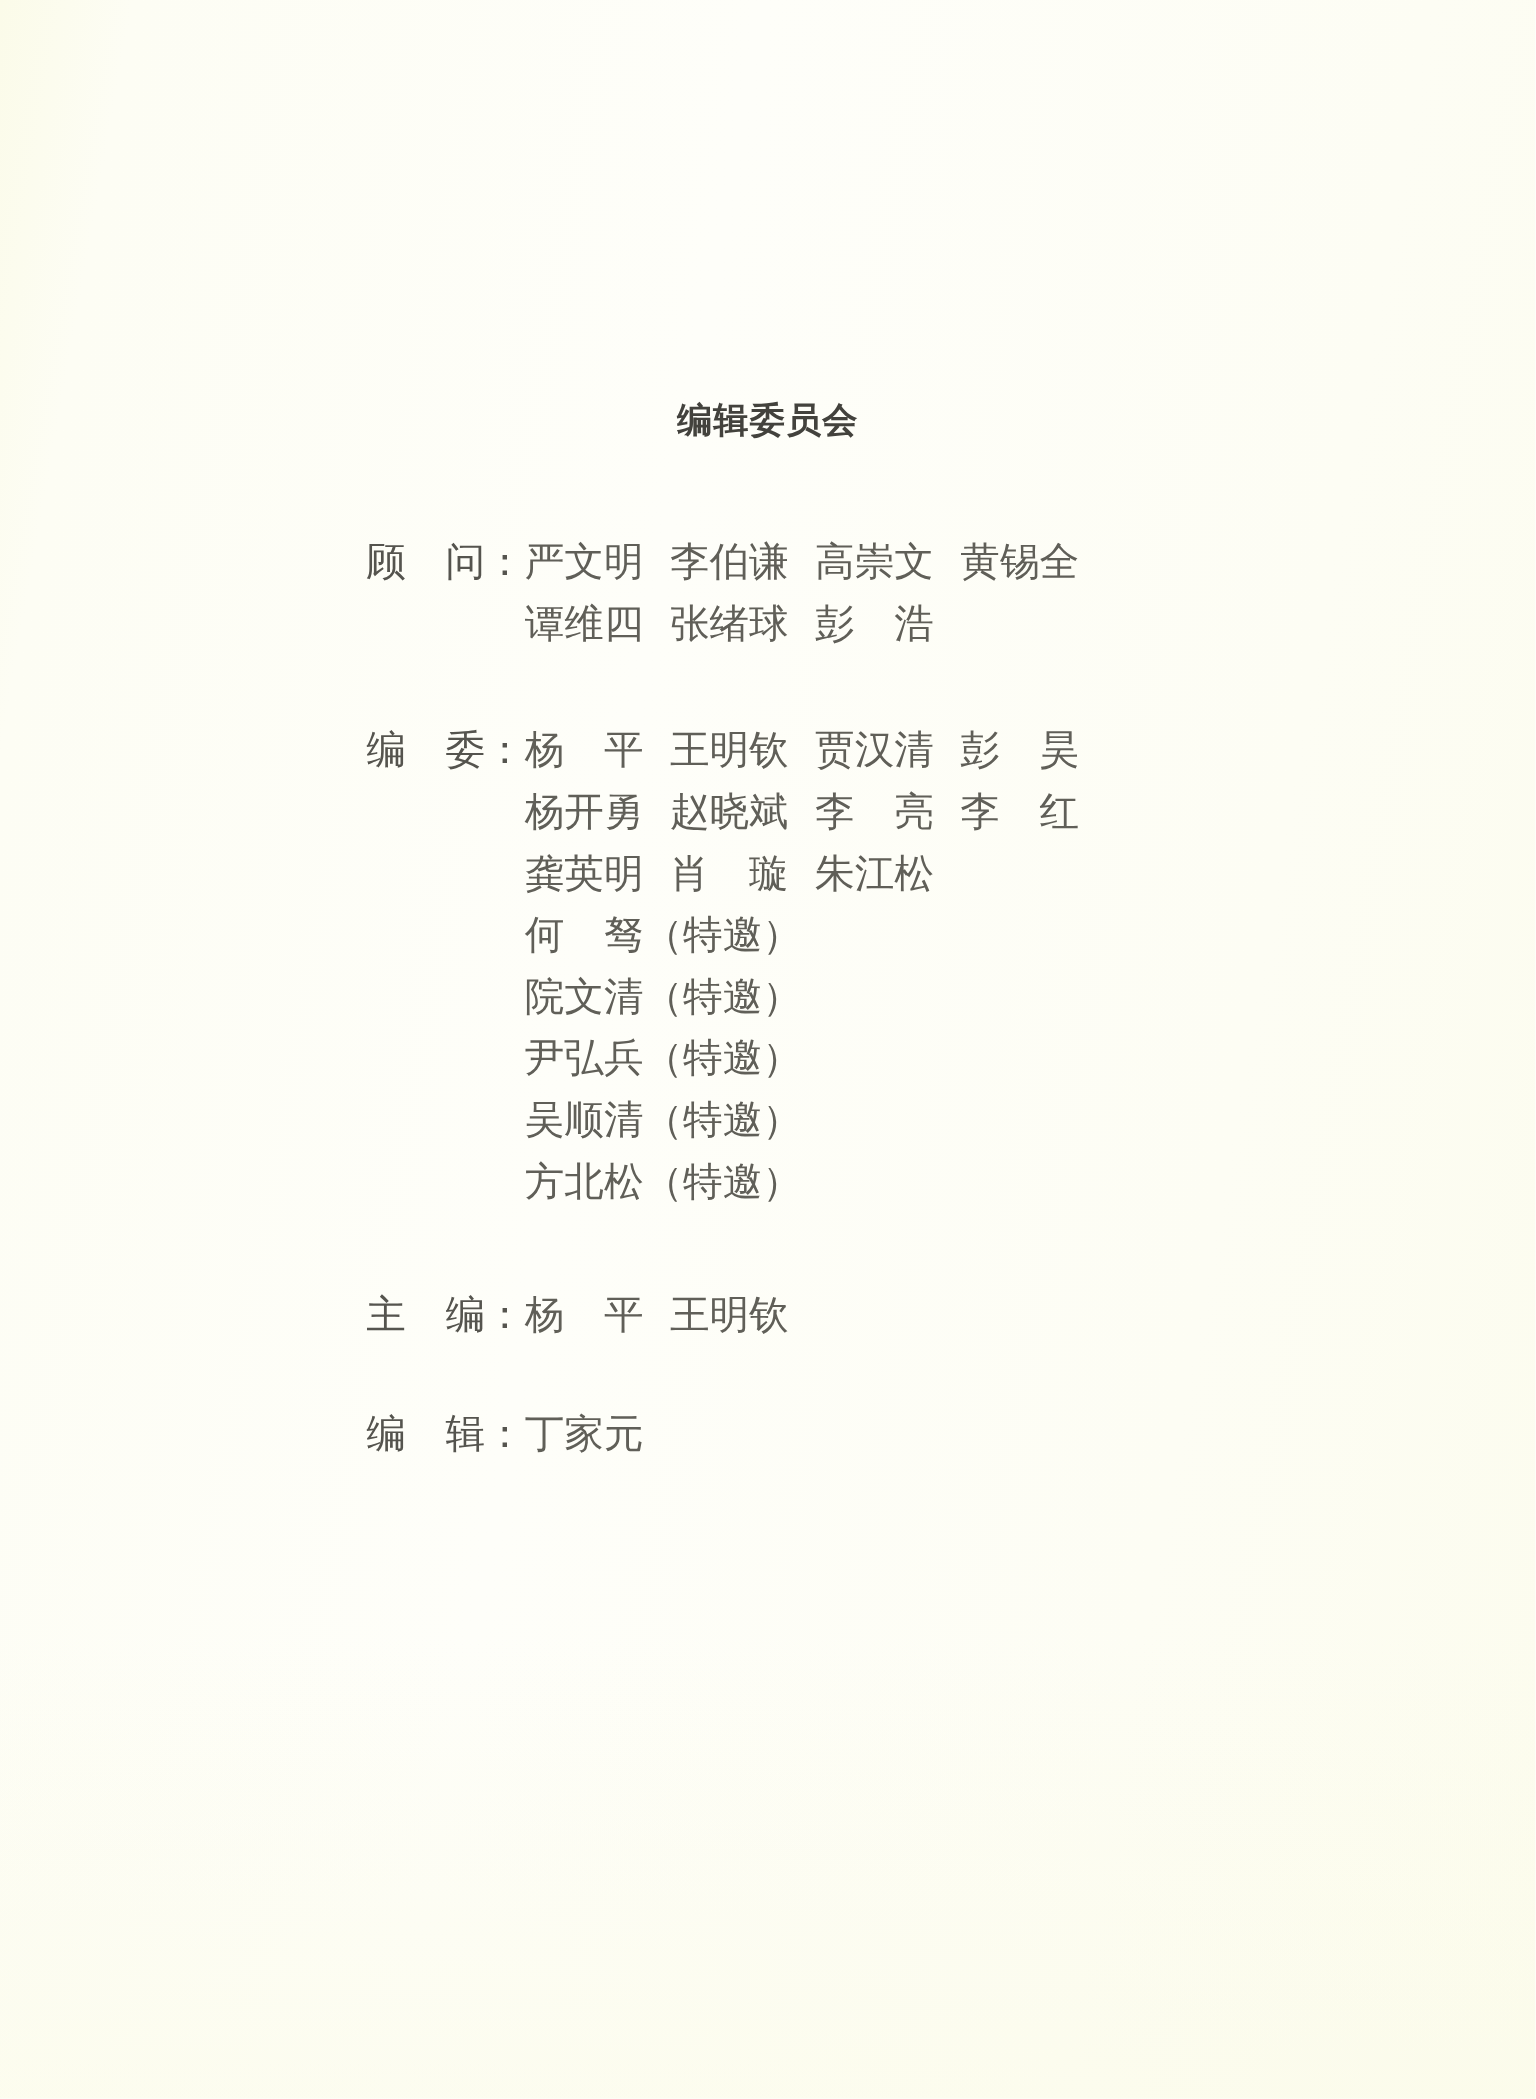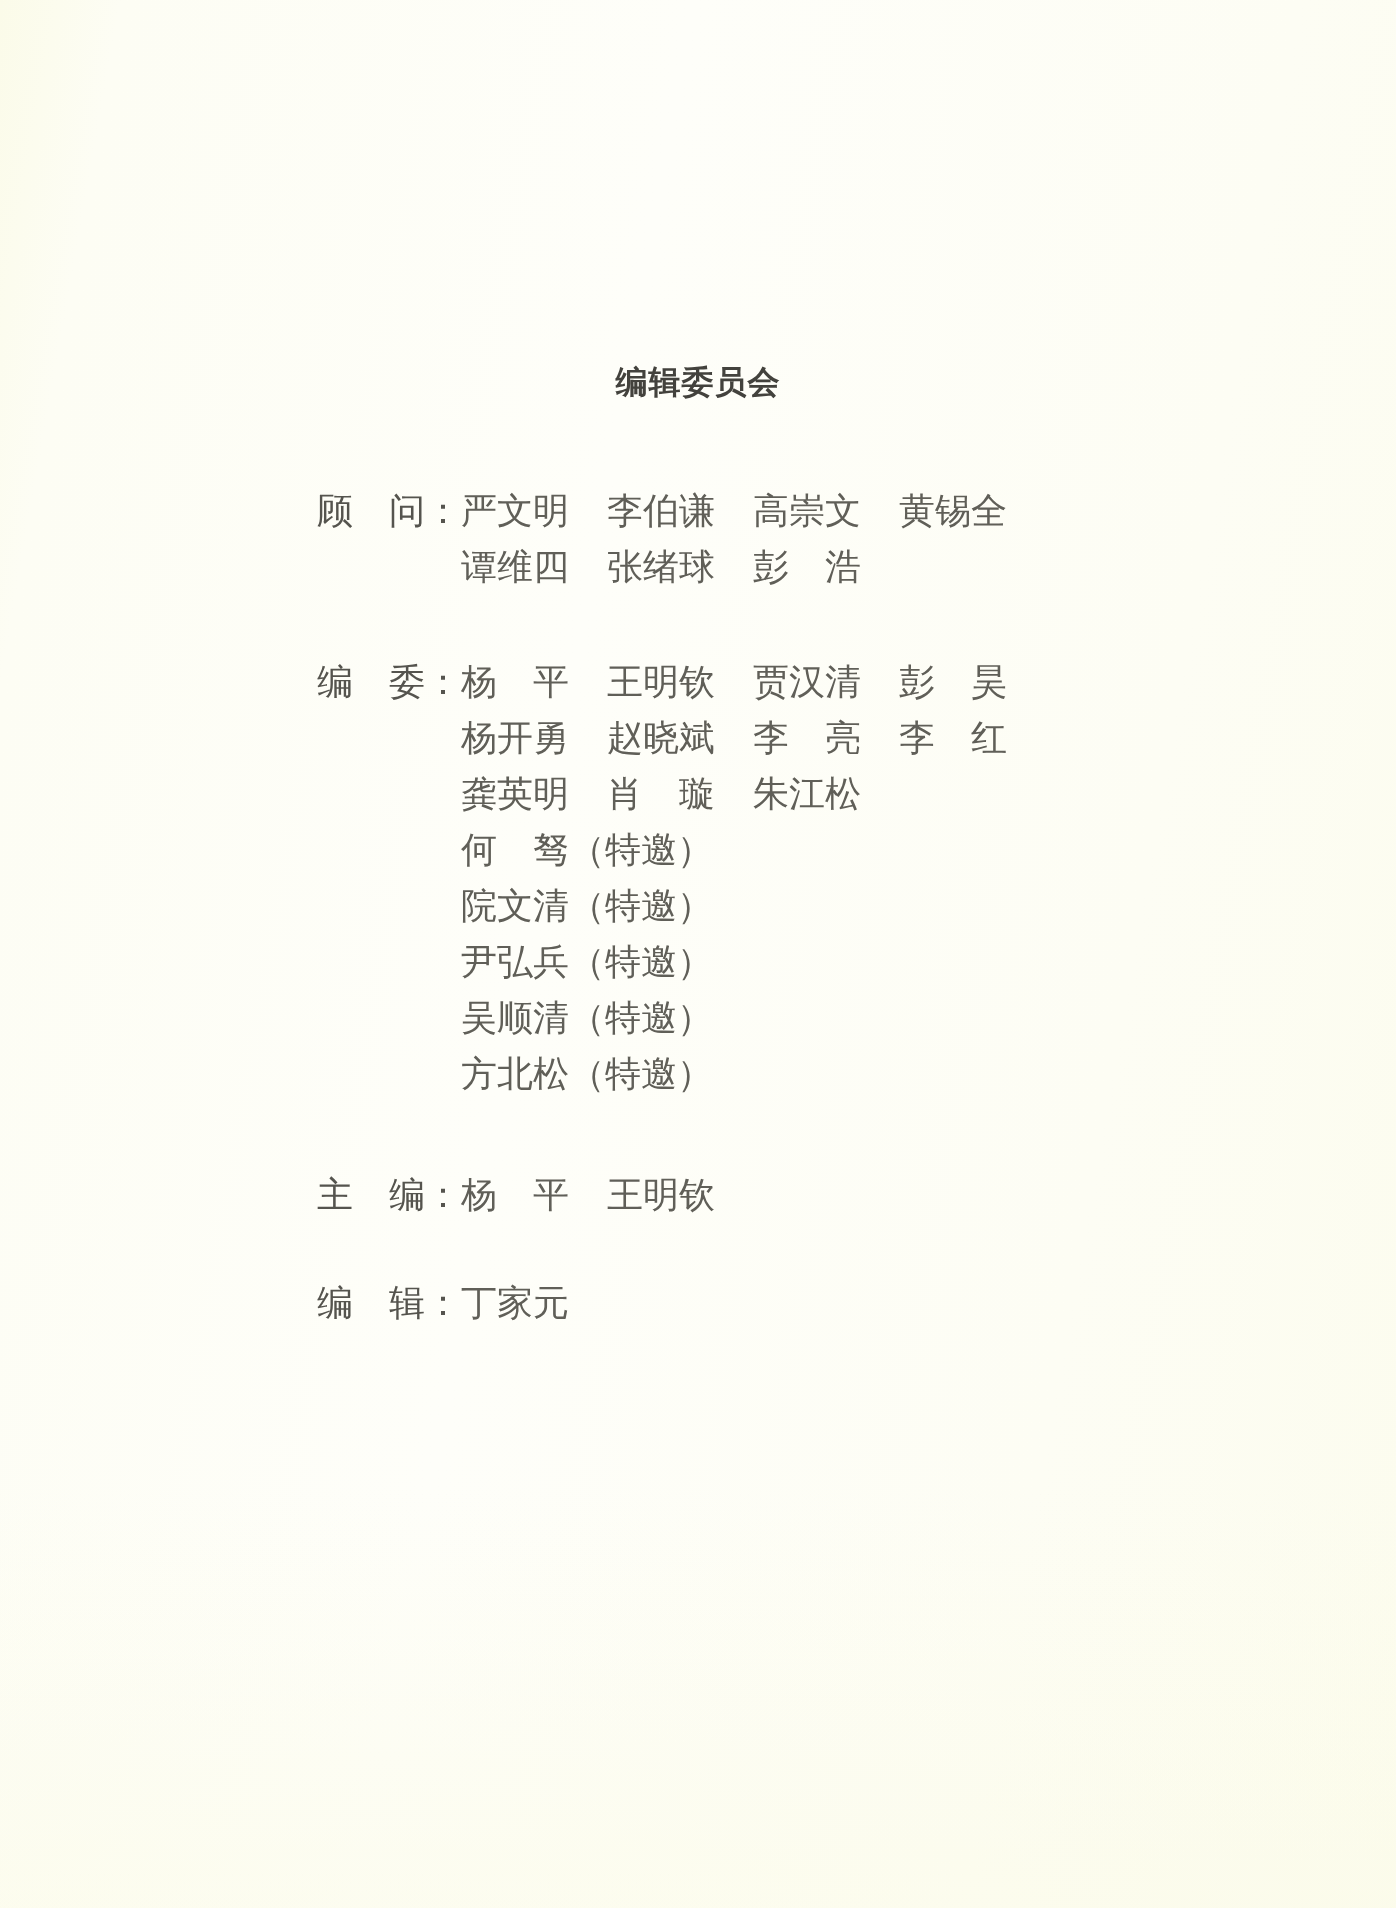--- a/index.html
+++ b/index.html
@@ -39,21 +39,21 @@
     line-height: 60px;
     font-weight: bold;
     letter-spacing: 1px;
     color: #43423d;
   }
   .content {
     padding-left: 317px;
     font-size: 36px;
   }
   .block {
-    margin: 0;
+    margin: 16px;
   }
   .block-advisors       { margin-top: 71px; }
   .block-editorial      { margin-top: 59px; }
   .block-chief-editors  { margin-top: 65px; }
   .block-editor         { margin-top: 52px; }
   .row {
     display: flex;
     align-items: center;
     height: 56px;
     white-space: pre;
@@ -61,21 +61,21 @@
   .label {
     flex: none;
     width: 144px;
     color: #55544e;
   }
   .indent {
     padding-left: 144px;
   }
   .names {
     display: flex;
-    gap: 38px;
+    gap: 24px;
   }
   .name {
     color: #605f58;
   }
 </style>
 </head>
 <body>
 
 <div class="page">
 

